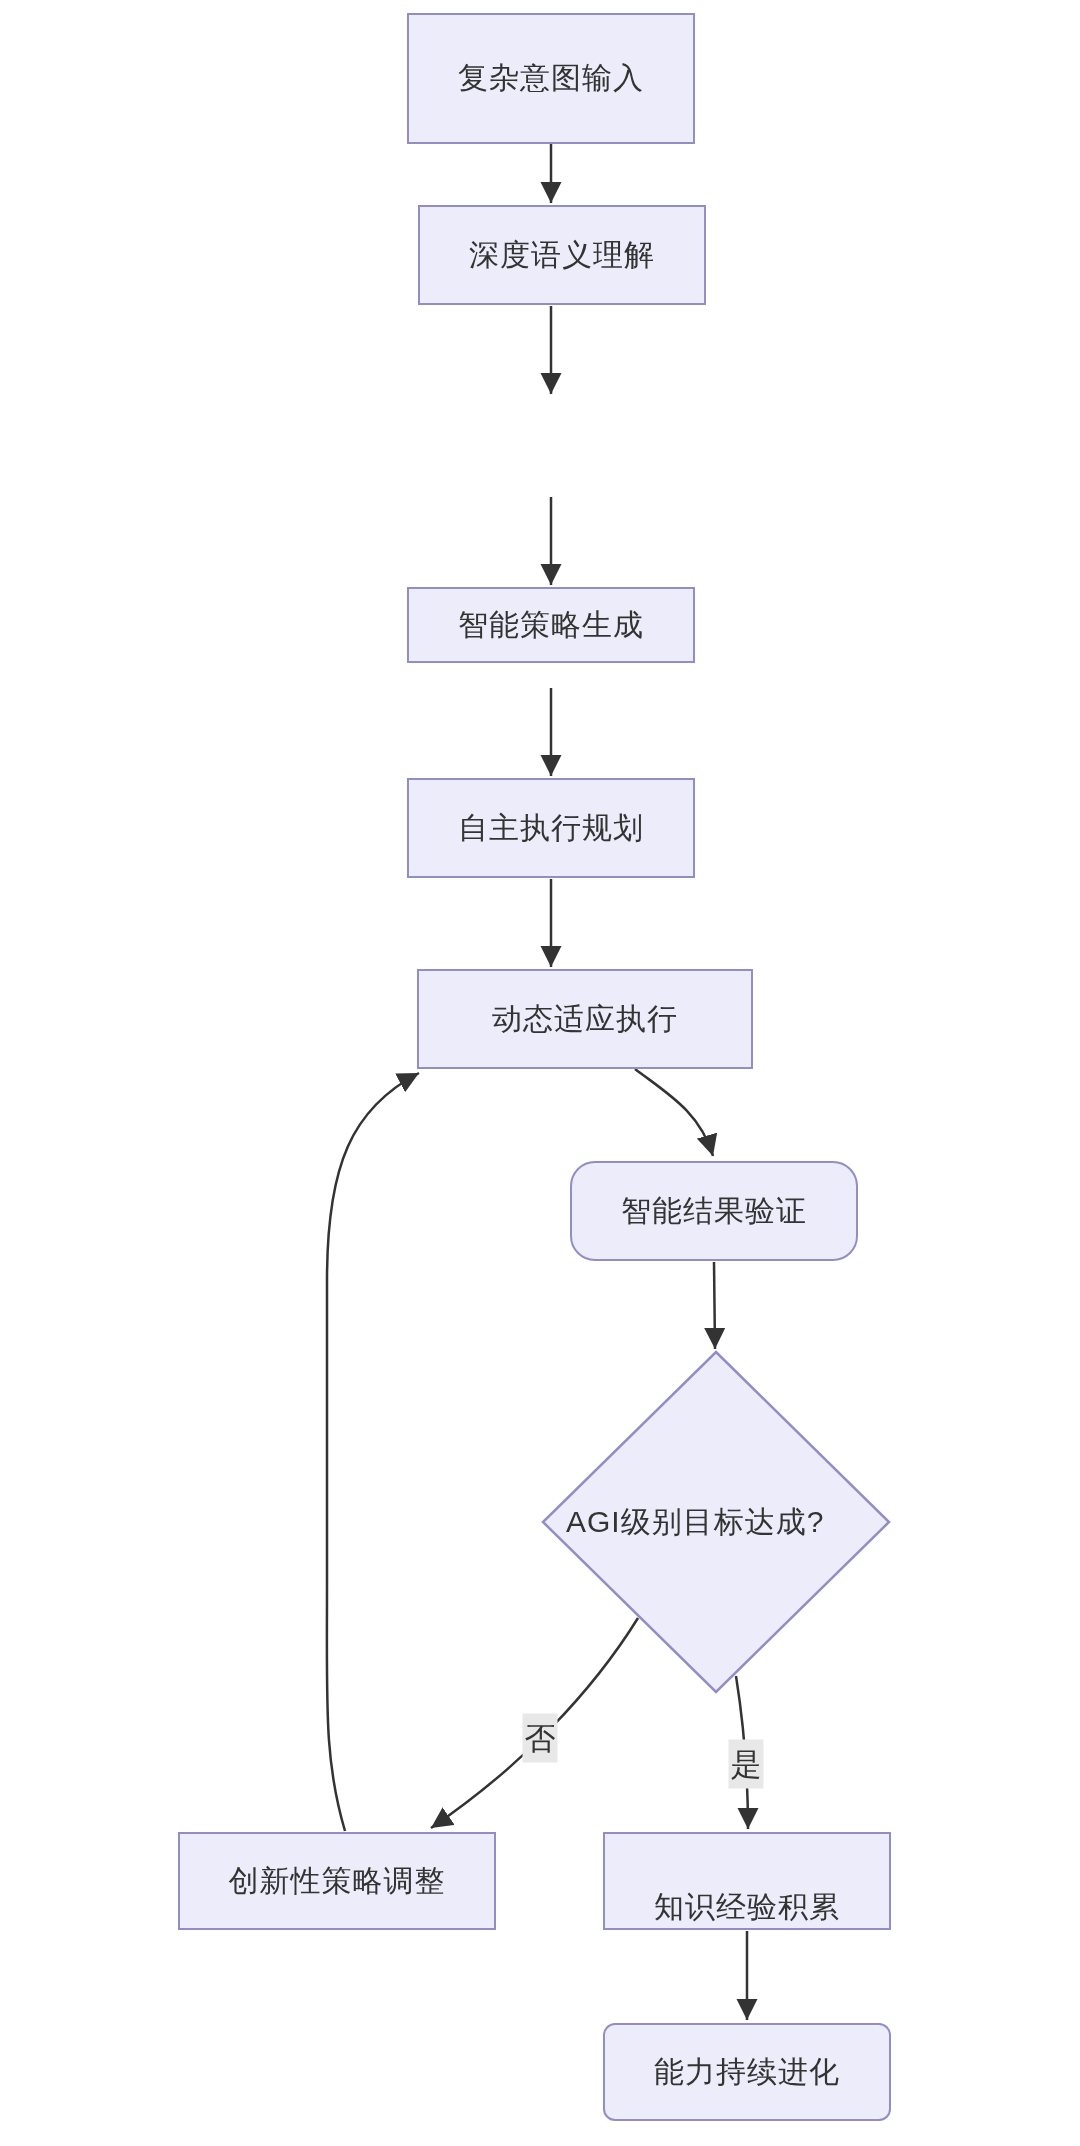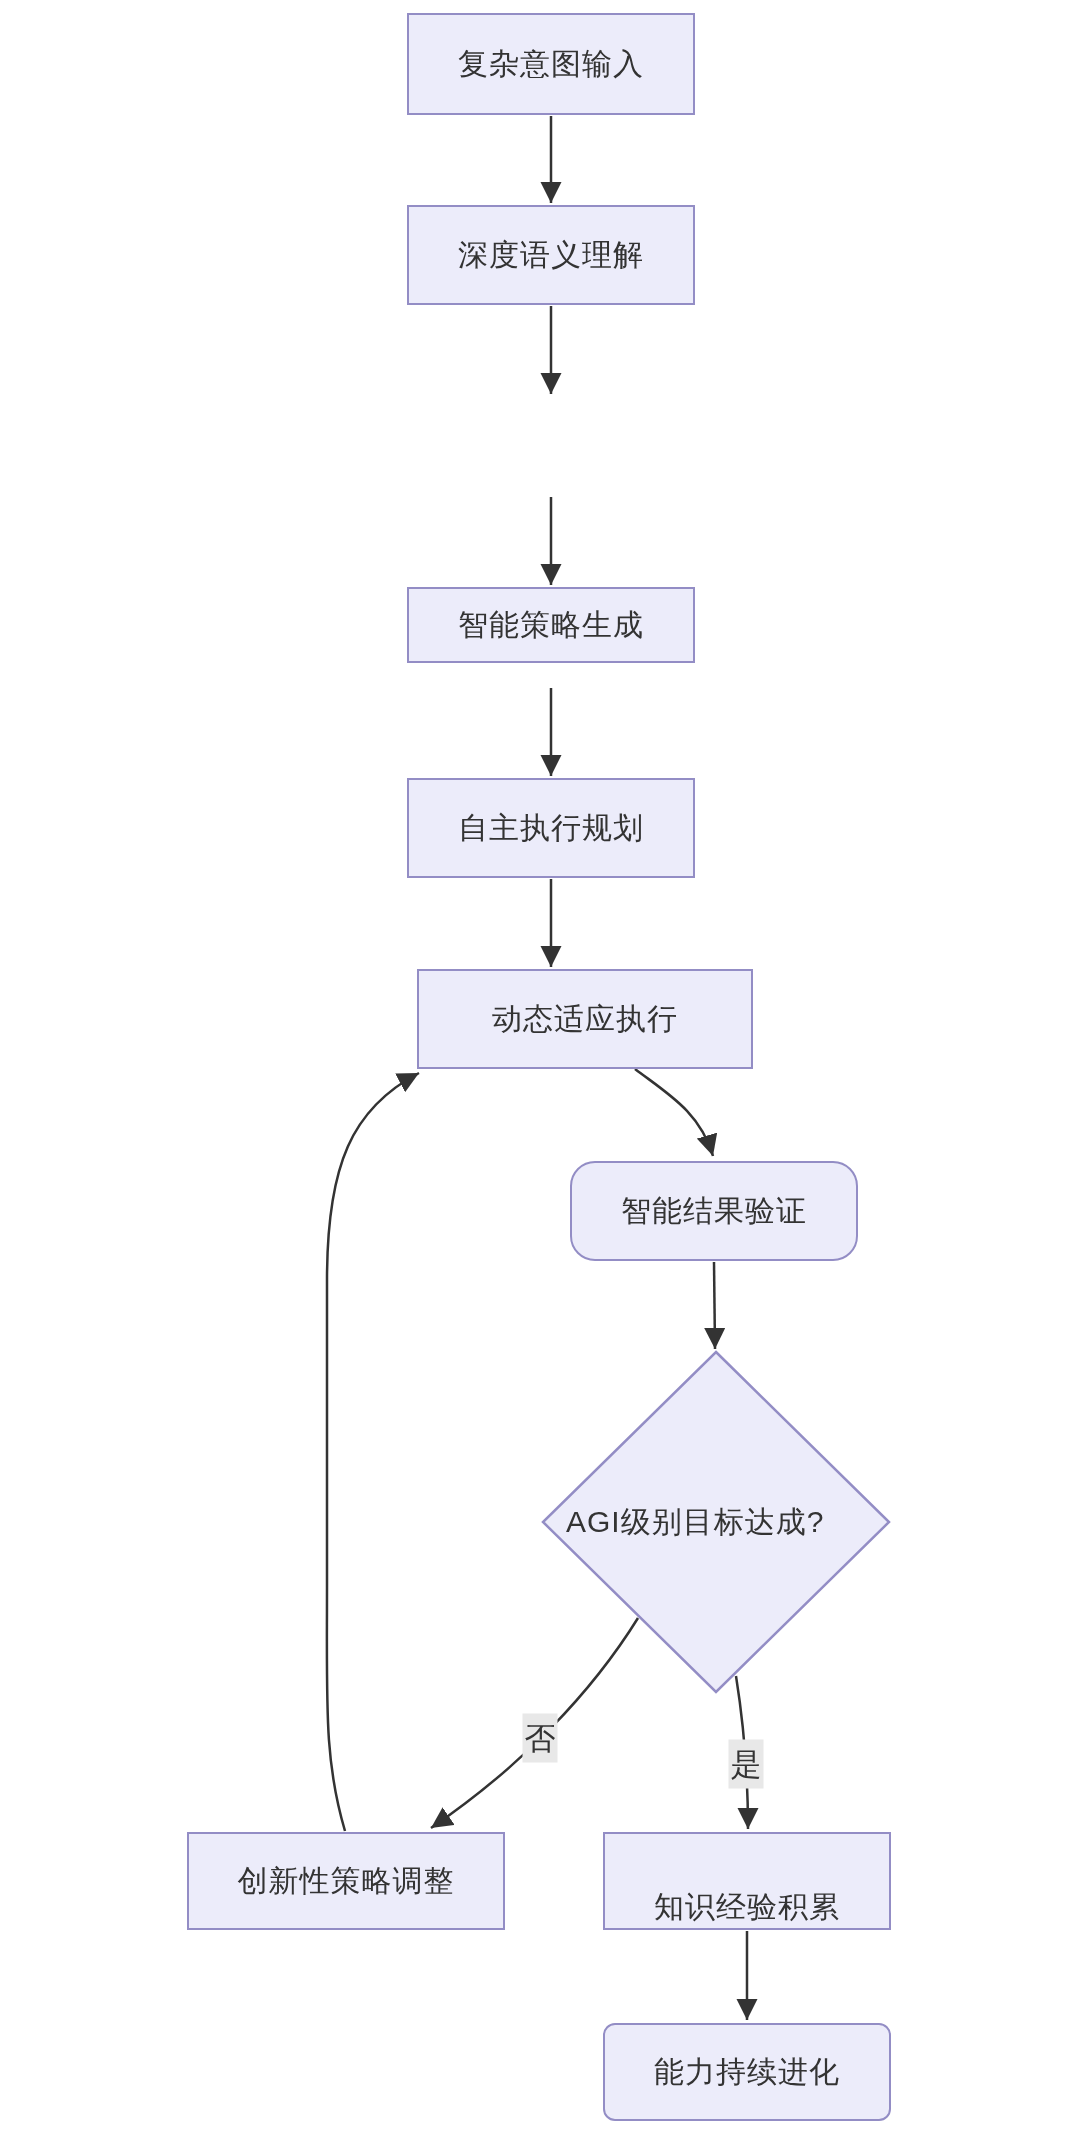--- a/index.html
+++ b/index.html
@@ -62,29 +62,29 @@
   .edge-label{
     position:absolute;
     transform:translate(-50%,-50%);
     background:var(--edge-label-bg);
     font-size:31px;
     color:var(--text);
     padding:9px 2px;
     line-height:1;
   }
   
-  .n0{left:407px;top:13px;width:288px;height:102px;}
-  .n1{left:407px;top:205px;width:288px;height:100px;}
+  .n0{left:407px;top:13px;width:288px;height:131px;}
+  .n1{left:418px;top:205px;width:288px;height:100px;}
   .n2{left:392px;top:396px;width:318px;height:100px;}
   .n3{left:407px;top:587px;width:288px;height:76px;}
   .n4{left:407px;top:778px;width:288px;height:100px;}
   .n5{left:417px;top:969px;width:336px;height:100px;}
   .n6{left:570px;top:1161px;width:288px;height:100px;border-radius:25px;}
   .n7{left:566px;top:1490px;width:300px;height:64px;}
-  .n8{left:187px;top:1832px;width:318px;height:98px;}
+  .n8{left:178px;top:1832px;width:318px;height:98px;}
   .n9{left:603px;top:1832px;width:288px;height:98px;align-items:flex-end;}
   .n10{left:603px;top:2023px;width:288px;height:98px;border-radius:12px;}
   .lbl-no{left:540px;top:1738px;}
   .lbl-yes{left:746px;top:1764px;}
 </style>
 </head>
 <body>
 
 <div class="canvas">
 

